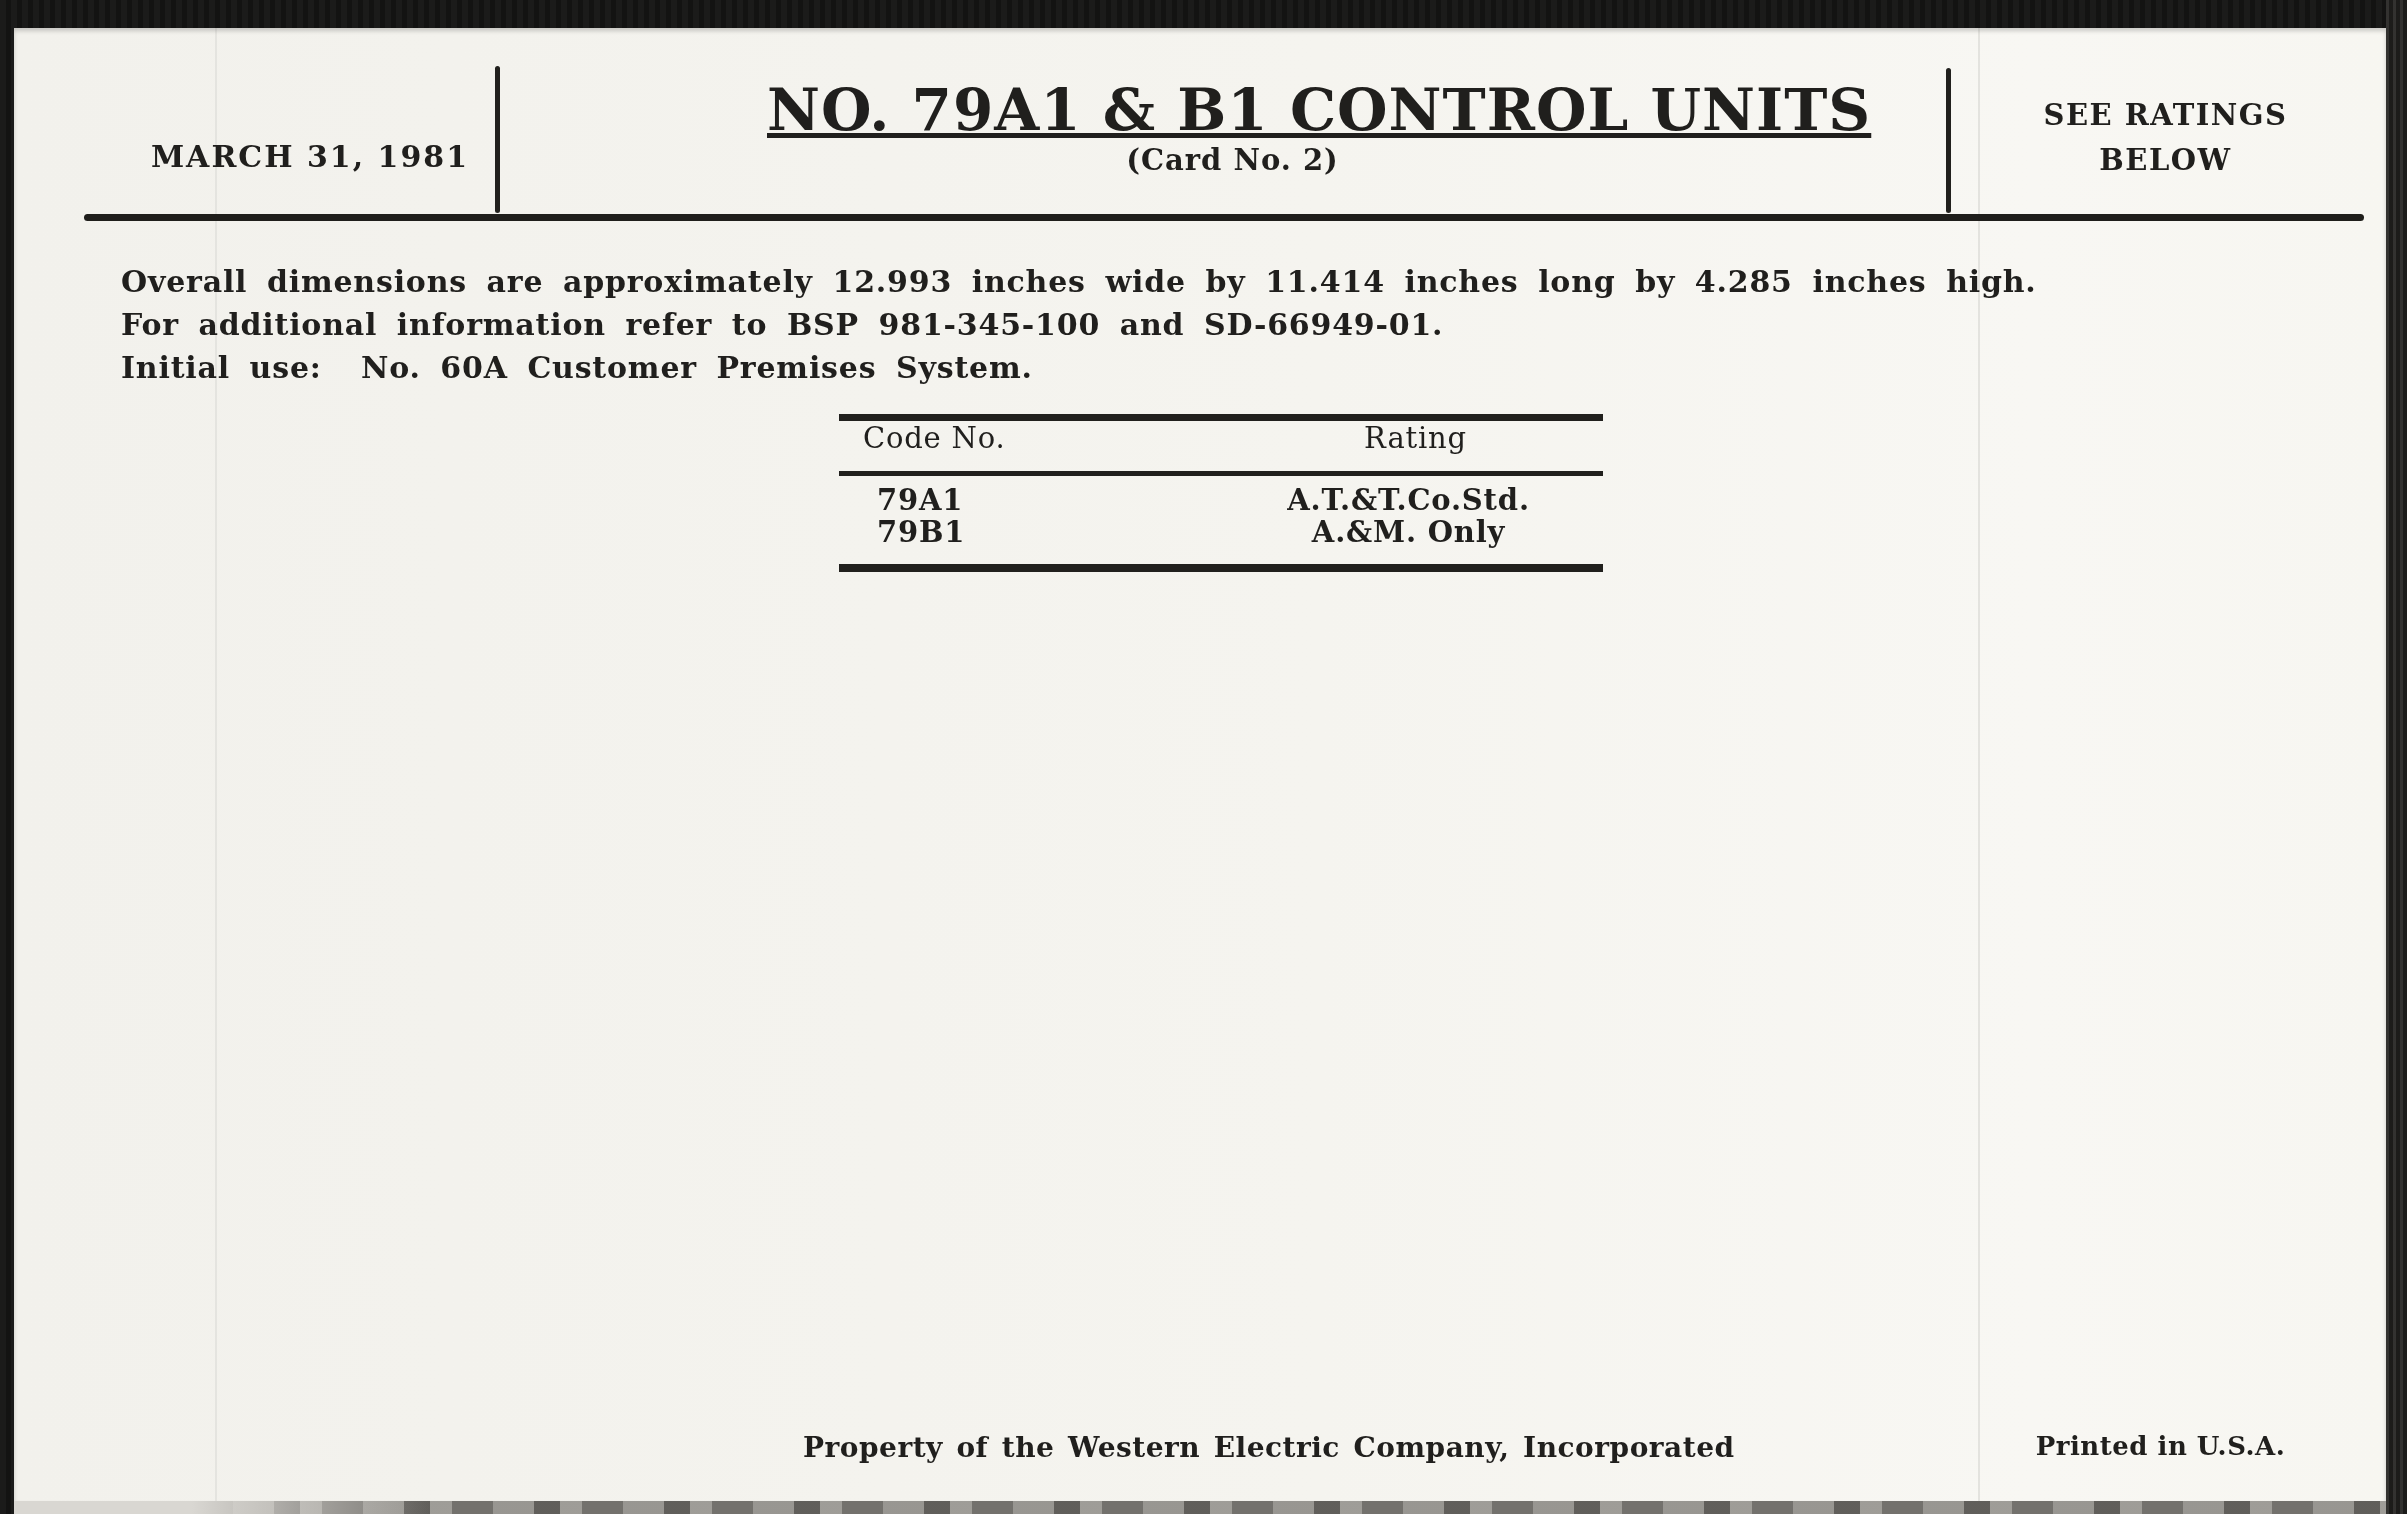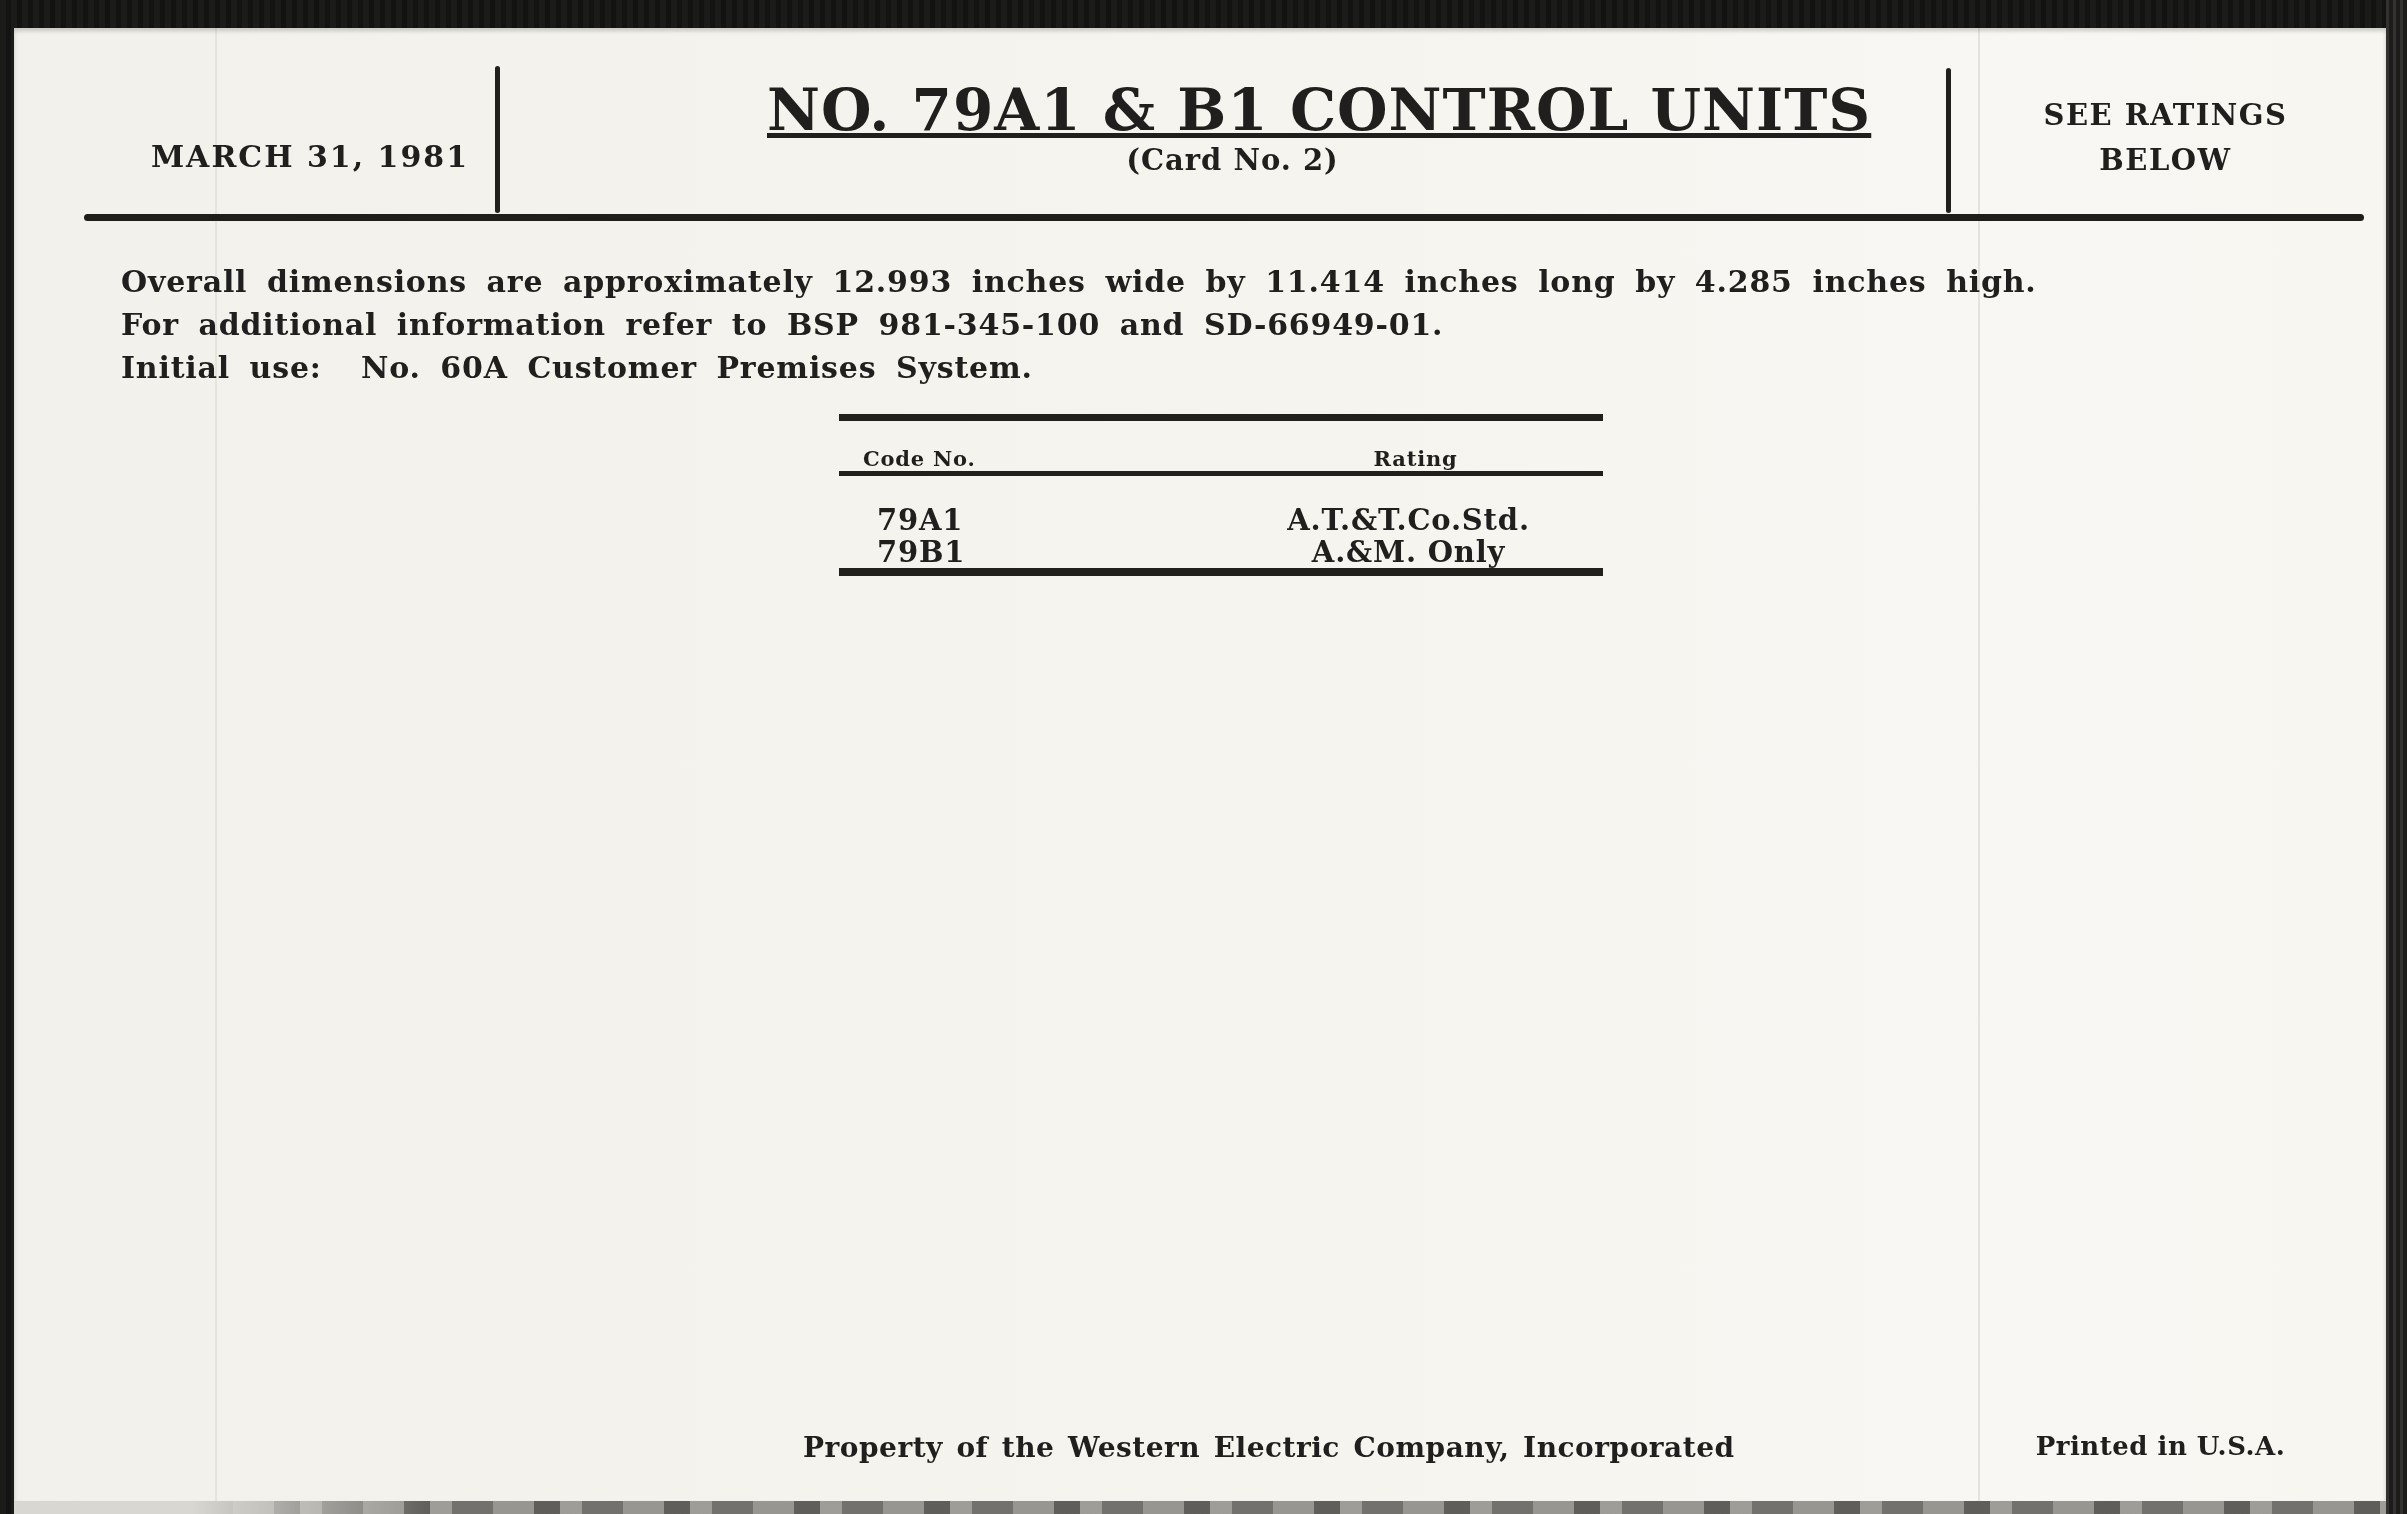--- a/index.html
+++ b/index.html
@@ -131,30 +131,30 @@
   
   .ratings-table {
     position: absolute;
     left: 825px; top: 386px;
     width: 764px;
     border-top: 7px solid #21201d;
     border-bottom: 8px solid #21201d;
   }
   .rt-header {
     display: flex;
-    align-items: flex-end;
+    align-items: flex-start;
     height: 50px;
     border-bottom: 5px solid #21201d;
-    font-size: 21px;
-    font-weight: bold;
+    font-size: 29px;
+    font-weight: normal;
     letter-spacing: 0.8px;
   }
   .rt-header .col-code { padding-left: 24px; width: 412px; box-sizing: border-box; }
   .rt-header .col-rating { width: 329px; text-align: center; }
-  .rt-body { padding: 8px 0 0 0; margin-top: 20px; }
+  .rt-body { padding: 8px 0 16px 0; }
   .rt-row {
     display: flex;
     height: 32px;
     align-items: center;
     font-size: 29px;
     font-weight: bold;
     letter-spacing: 0.8px;
   }
   .rt-row .col-code { padding-left: 38px; width: 398px; box-sizing: border-box; }
   .rt-row .col-rating { width: 343px; text-align: center; white-space: nowrap; }

